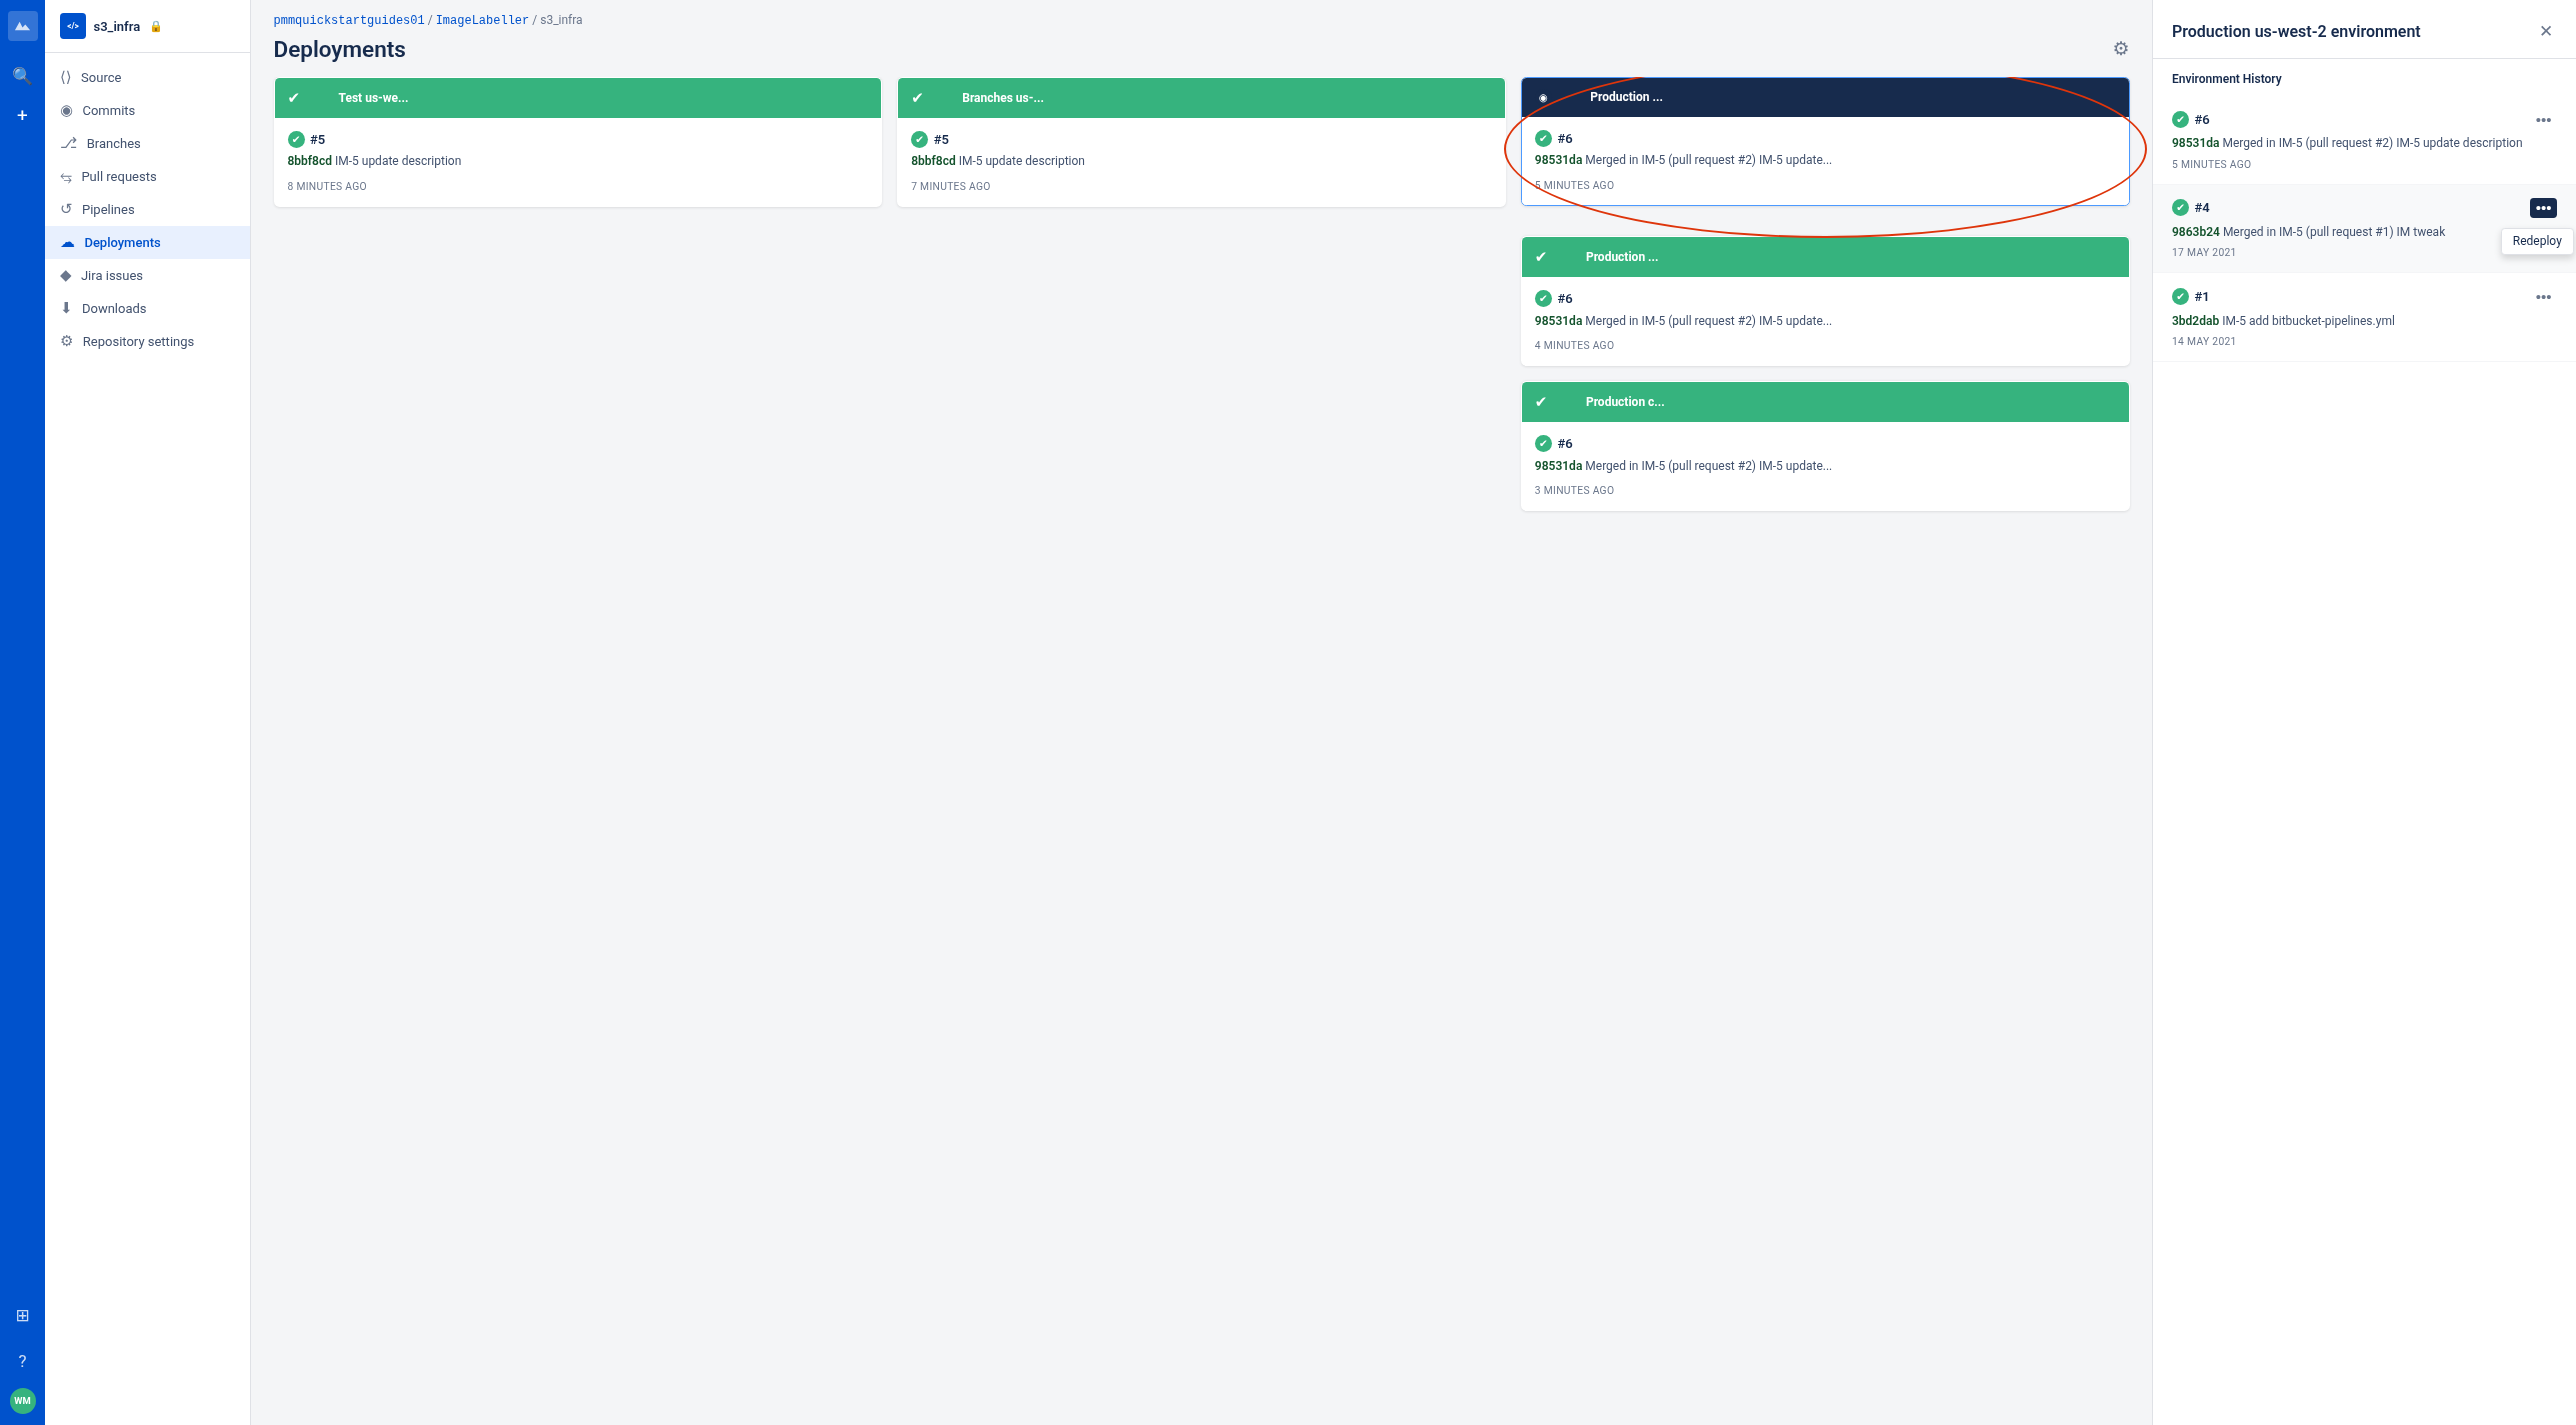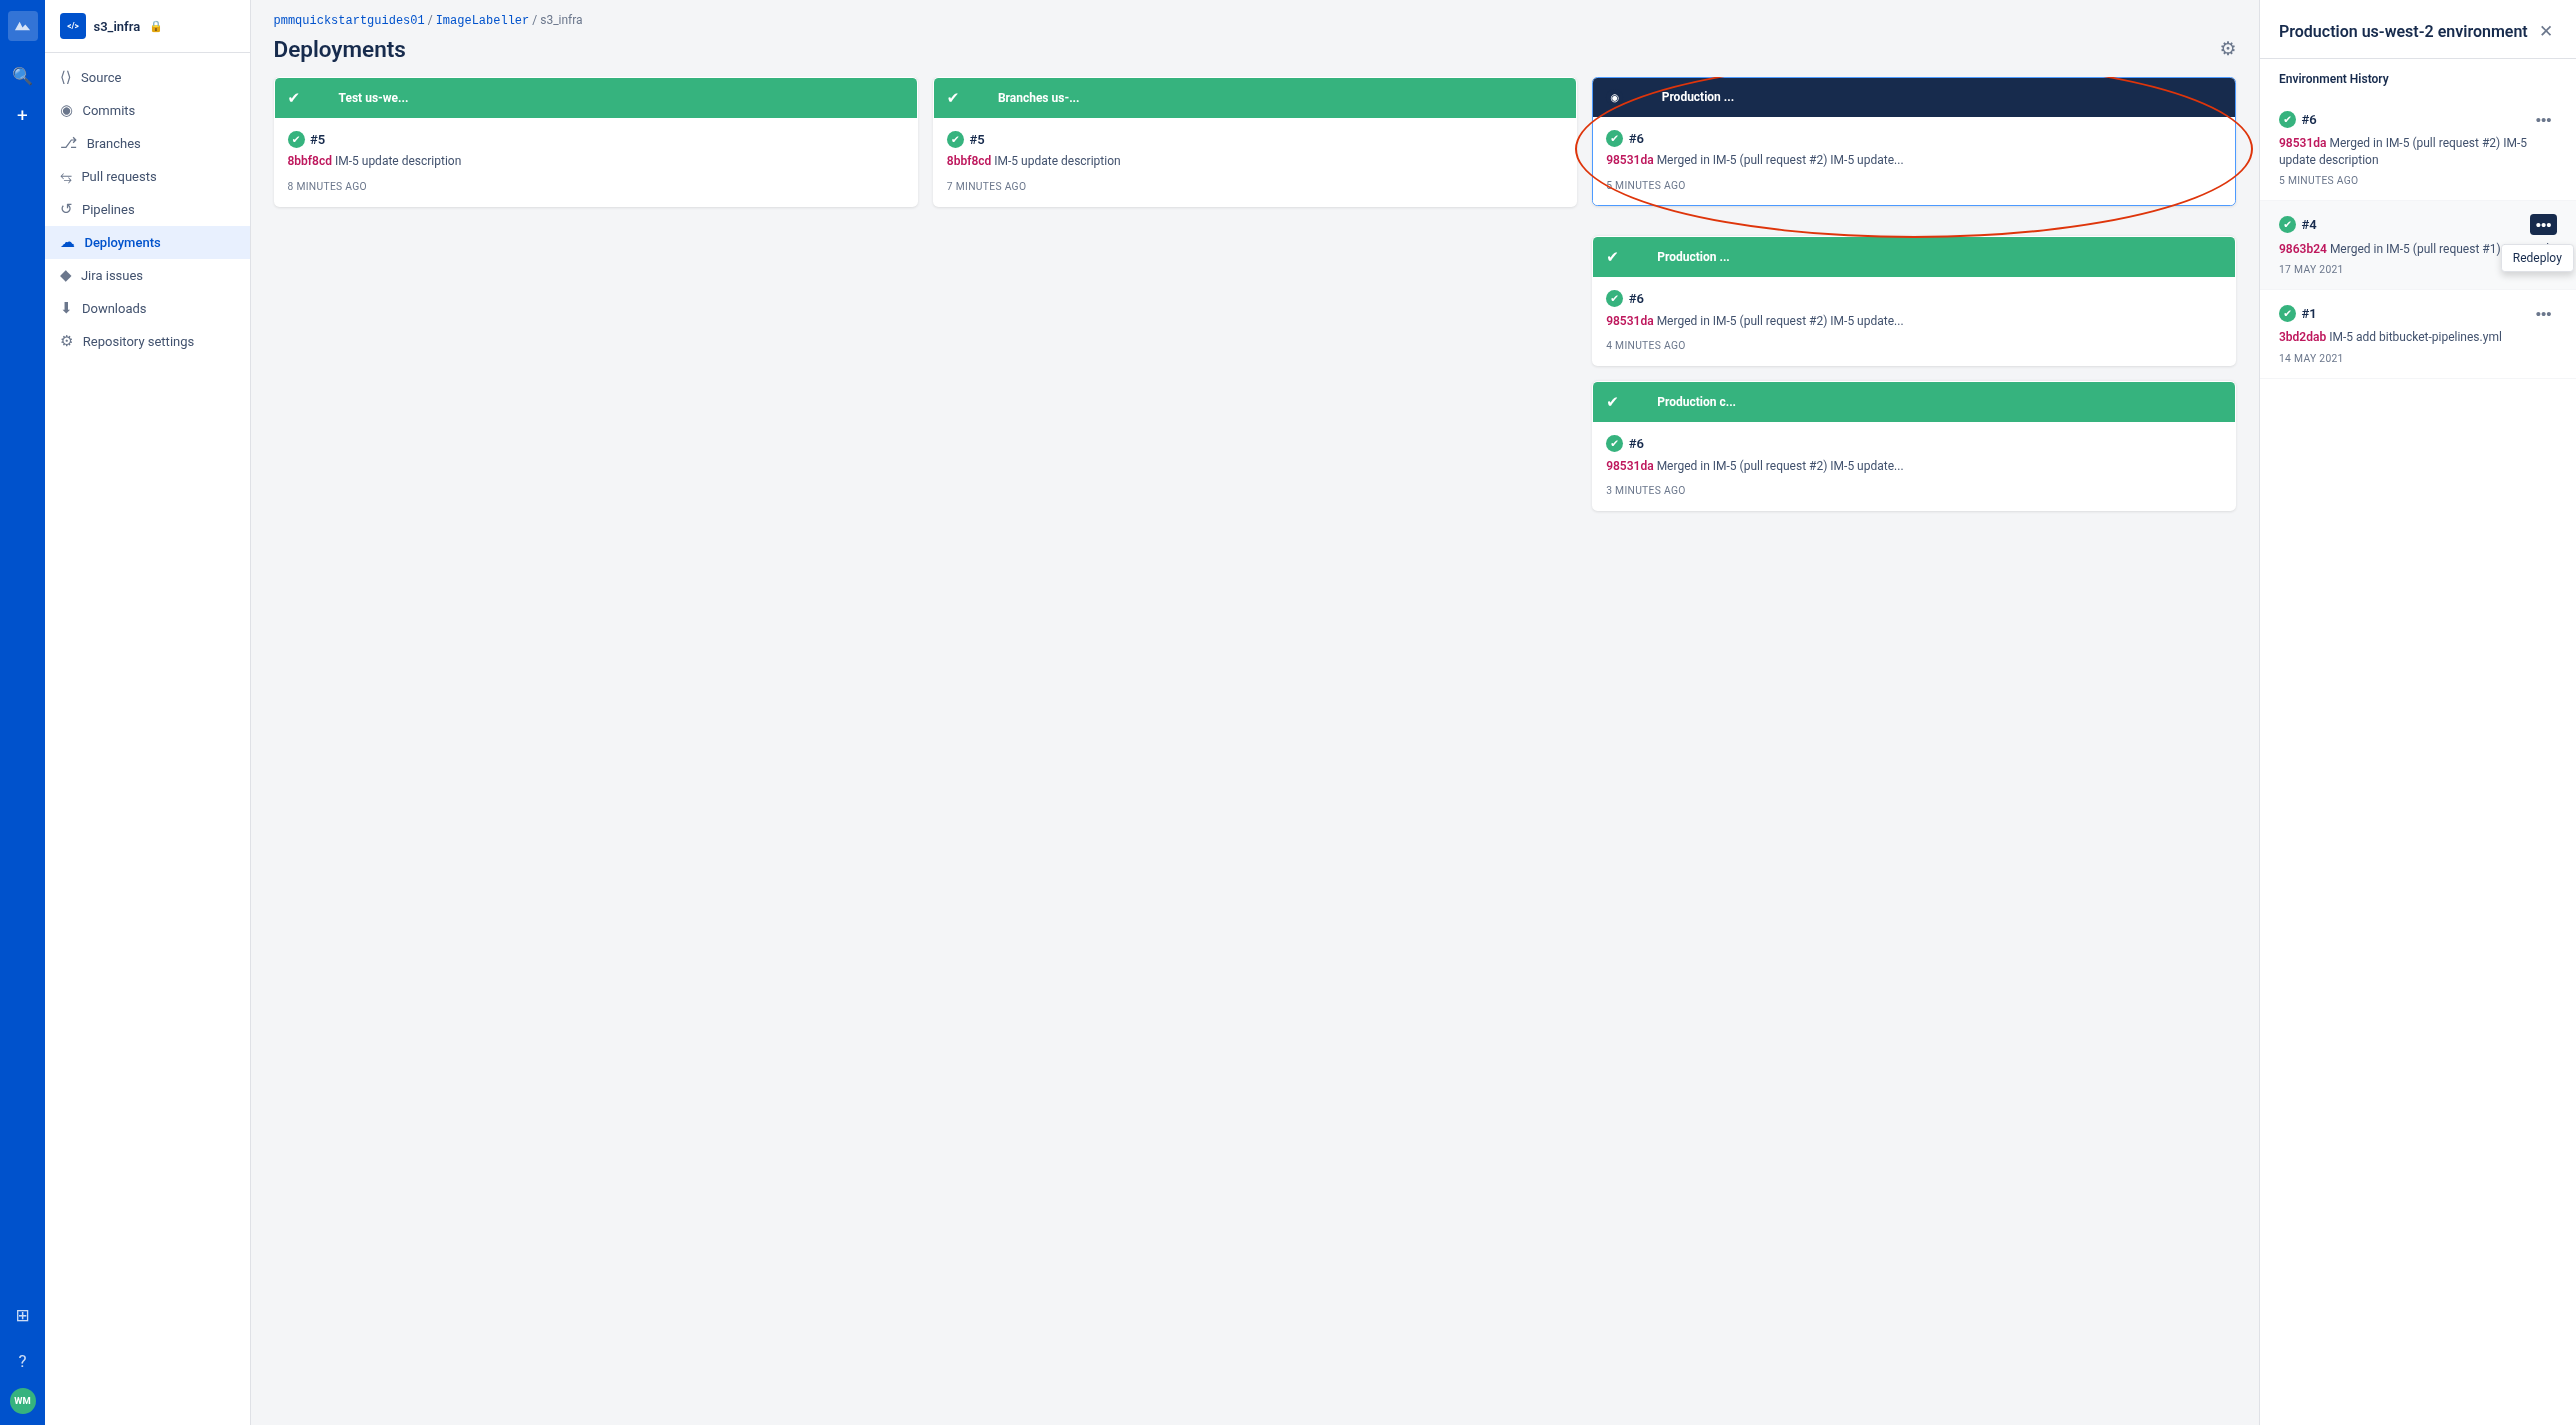--- a/index.html
+++ b/index.html
@@ -179,21 +179,21 @@
     .deploy-build-num {
       display: flex; align-items: center; gap: 5.6px;
       margin-bottom: 5.6px;
     }
     .build-num-text { font-weight: 600; font-size: 13px; color: #172b4d; }
     .deploy-commit {
       font-size: 12px;
       color: #42526e;
       line-height: 1.4;
     }
-    .commit-hash { font-weight: 600; color: #be185d; }
+    .commit-hash { font-weight: 600; color: #14532d; }
     .deploy-time {
       font-size: 10.3px;
       color: #6b778c;
       margin-top: 9.4px;
       text-transform: uppercase;
       letter-spacing: 0.3px;
     }
     .red-circle-overlay {
       position: absolute;
       top: -17px;
@@ -201,21 +201,21 @@
       right: -17px;
       bottom: -17px;
       border: 2.8px solid #de350b;
       border-radius: 50%;
       pointer-events: none;
       z-index: 10;
     }
 
     
     .right-panel {
-      width: 317px;
+      width: 424px;
       background: white;
       border-left: 0.9px solid #dfe1e6;
       display: flex;
       flex-direction: column;
       flex-shrink: 0;
     }
     .right-panel-header {
       display: flex;
       align-items: center;
       justify-content: space-between;

